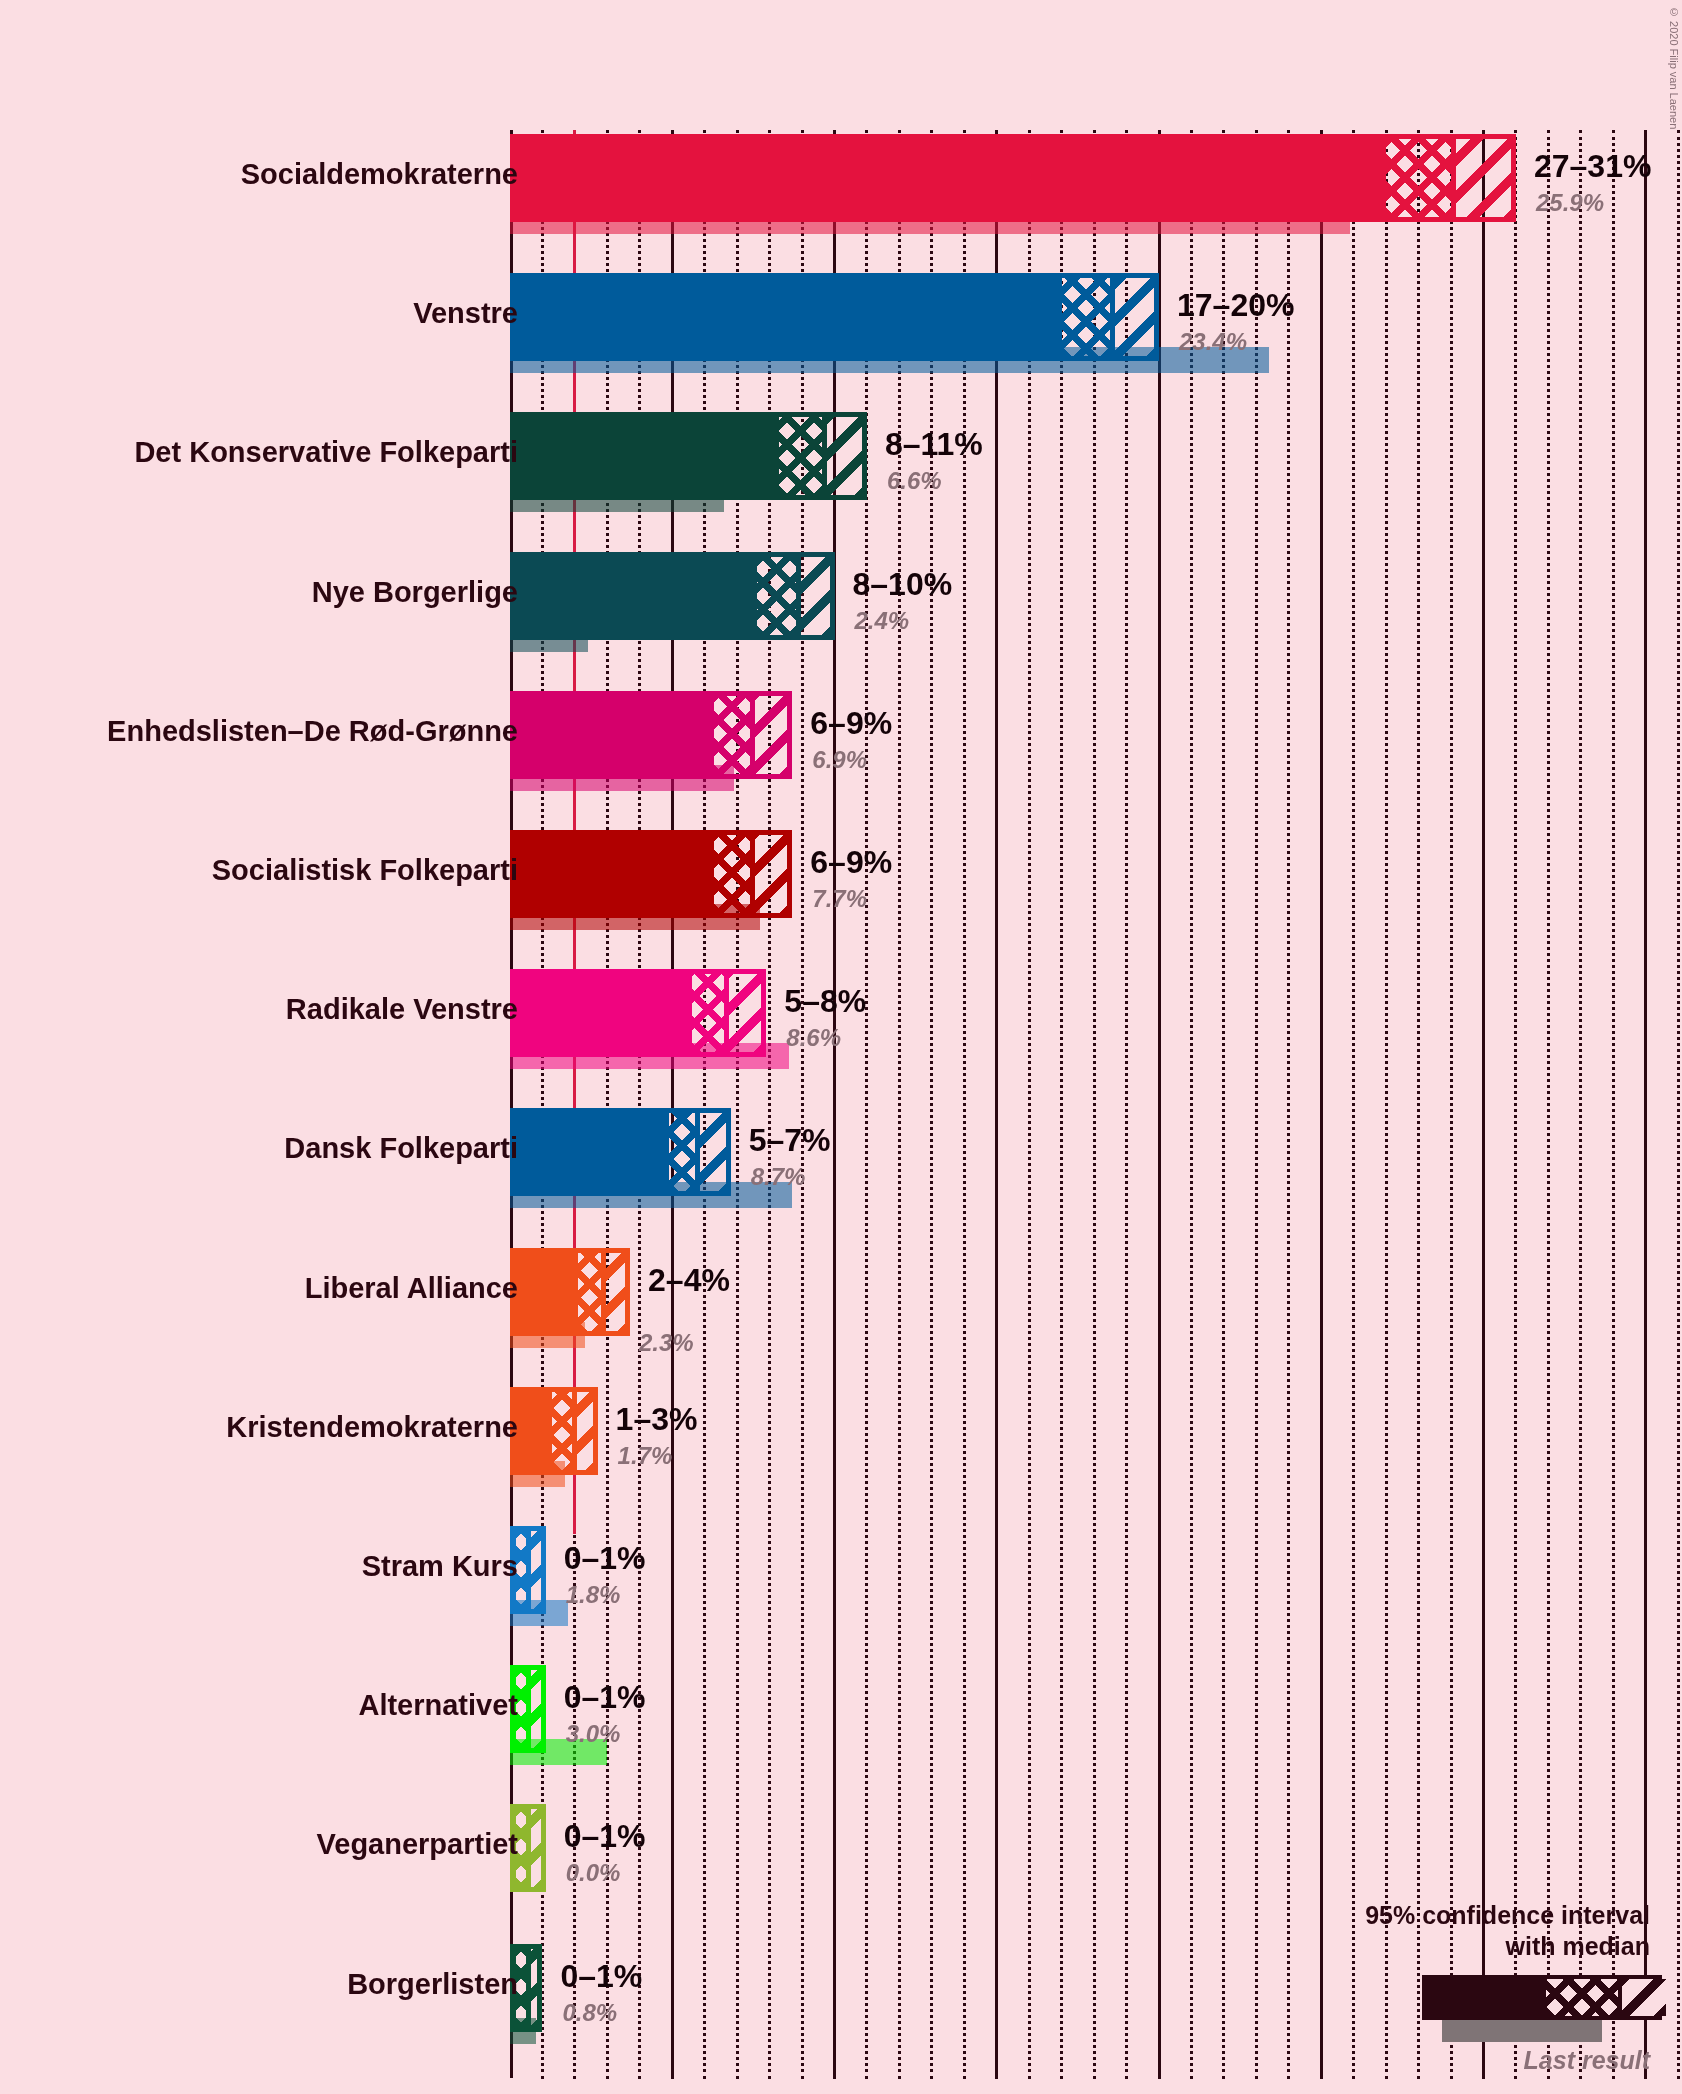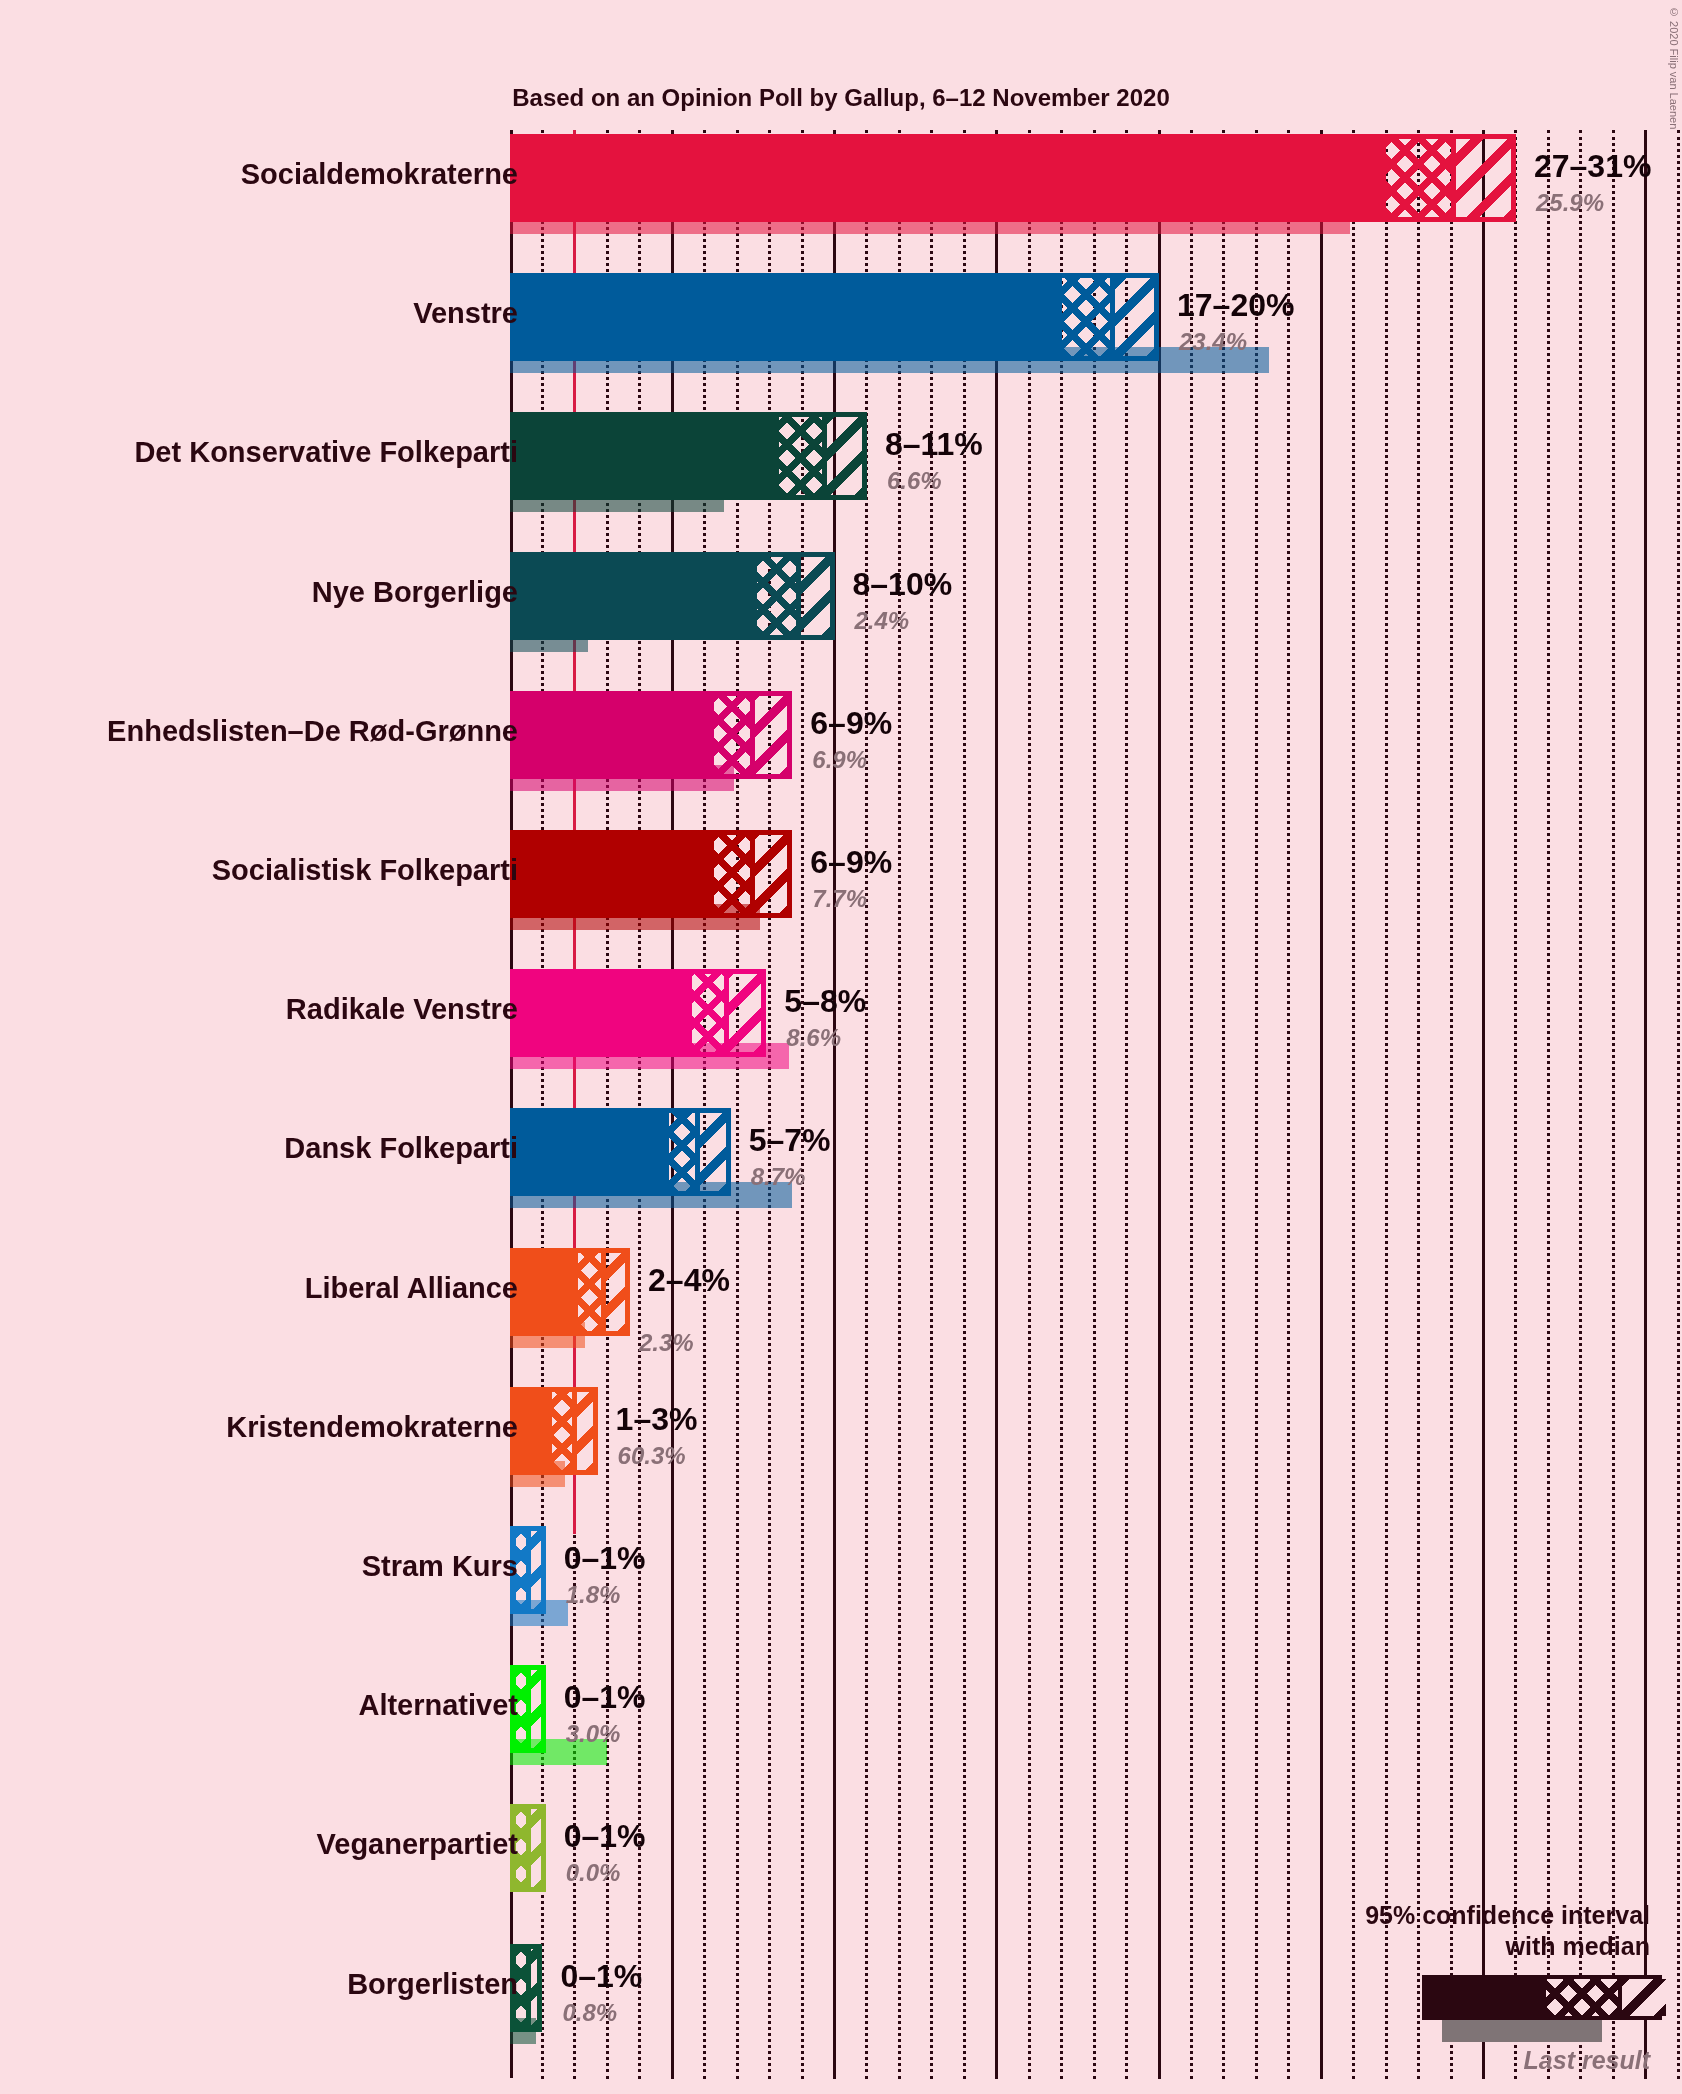--- a/index.html
+++ b/index.html
@@ -80,21 +80,20 @@
     position:absolute;right:32px;
     text-align:right;font-size:25px;font-weight:bold;font-style:italic;color:#8A7077;
     white-space:nowrap;
   }
 </style>
 </head>
 <body>
 
 <div id="root">
 
-  <div class="subtitle">Based on an Opinion Poll by Gallup, 6–12 November 2020</div>
   <div class="copyright">© 2020 Filip van Laenen</div>
 
   <div id="plot">
       <div class="gridline grid-minor" style="left: 540.95px; top: 130px; height: 1948.8px;"></div>
       <div class="gridline grid-minor" style="left: 573.4px; top: 130px; height: 1948.8px;"></div>
       <div class="gridline grid-minor" style="left: 605.85px; top: 130px; height: 1948.8px;"></div>
       <div class="gridline grid-minor" style="left: 638.3px; top: 130px; height: 1948.8px;"></div>
       <div class="gridline grid-major" style="left: 670.75px; top: 130px; height: 1948.8px;"></div>
       <div class="gridline grid-minor" style="left: 703.2px; top: 130px; height: 1948.8px;"></div>
       <div class="gridline grid-minor" style="left: 735.65px; top: 130px; height: 1948.8px;"></div>
@@ -211,21 +210,21 @@
       <div class="val-range" style="left: 648.065px; top: 1261.6px;">2–4%</div>
       <div class="val-last" style="left: 639px; top: 1302.6px; margin-top: 26px;">2.3%</div>
       <div class="bar-last" style="left: 510px; top: 1460.8px; width: 55.165px; height: 26px; background: rgb(240, 78, 26);"></div>
       <div class="bar-main" style="left: 510px; top: 1386.8px; width: 87.615px; height: 88px; border: 5px solid rgb(240, 78, 26); background: transparent;">
         <div class="seg seg-solid" style="width: 37.185px; background: rgb(240, 78, 26);"></div>
         <div class="seg seg-cross" style="left: 37.185px; width: 19.47px; background-image: repeating-linear-gradient(45deg, rgb(240, 78, 26) 0px, rgb(240, 78, 26) 7px, transparent 7px, transparent 19px), repeating-linear-gradient(-45deg, rgb(240, 78, 26) 0px, rgb(240, 78, 26) 7px, transparent 7px, transparent 19px);"></div>
         <div class="seg seg-diag" style="left: 56.655px; width: 25.96px; background-image: repeating-linear-gradient(-45deg, rgb(240, 78, 26) 0px, rgb(240, 78, 26) 9px, transparent 9px, transparent 26px); border-left: 5px solid rgb(240, 78, 26);"></div>
       </div>
       <div class="party-label" style="top: 1410.8px;">Kristendemokraterne</div>
       <div class="val-range" style="left: 615.615px; top: 1400.8px;">1–3%</div>
-      <div class="val-last" style="left: 617.615px; top: 1441.8px;">60.3%</div>
+      <div class="val-last" style="left: 617.615px; top: 1441.8px;">1.7%</div>
       <div class="bar-last" style="left: 510px; top: 1600px; width: 58.41px; height: 26px; background: rgb(18, 121, 198);"></div>
       <div class="bar-main" style="left: 510px; top: 1526px; width: 35.695px; height: 88px; border: 5px solid rgb(18, 121, 198); background: transparent;">
         <div class="seg seg-solid" style="width: 1.49px; background: rgb(18, 121, 198);"></div>
         <div class="seg seg-cross" style="left: 1.49px; width: 9.735px; background-image: repeating-linear-gradient(45deg, rgb(18, 121, 198) 0px, rgb(18, 121, 198) 7px, transparent 7px, transparent 19px), repeating-linear-gradient(-45deg, rgb(18, 121, 198) 0px, rgb(18, 121, 198) 7px, transparent 7px, transparent 19px);"></div>
         <div class="seg seg-diag" style="left: 11.225px; width: 19.47px; background-image: repeating-linear-gradient(-45deg, rgb(18, 121, 198) 0px, rgb(18, 121, 198) 9px, transparent 9px, transparent 26px); border-left: 5px solid rgb(18, 121, 198);"></div>
       </div>
       <div class="party-label" style="top: 1550px;">Stram Kurs</div>
       <div class="val-range" style="left: 563.695px; top: 1540px;">0–1%</div>
       <div class="val-last" style="left: 565.695px; top: 1581px;">1.8%</div>
       <div class="bar-last" style="left: 510px; top: 1739.2px; width: 97.35px; height: 26px; background: rgb(0, 240, 0);"></div>

